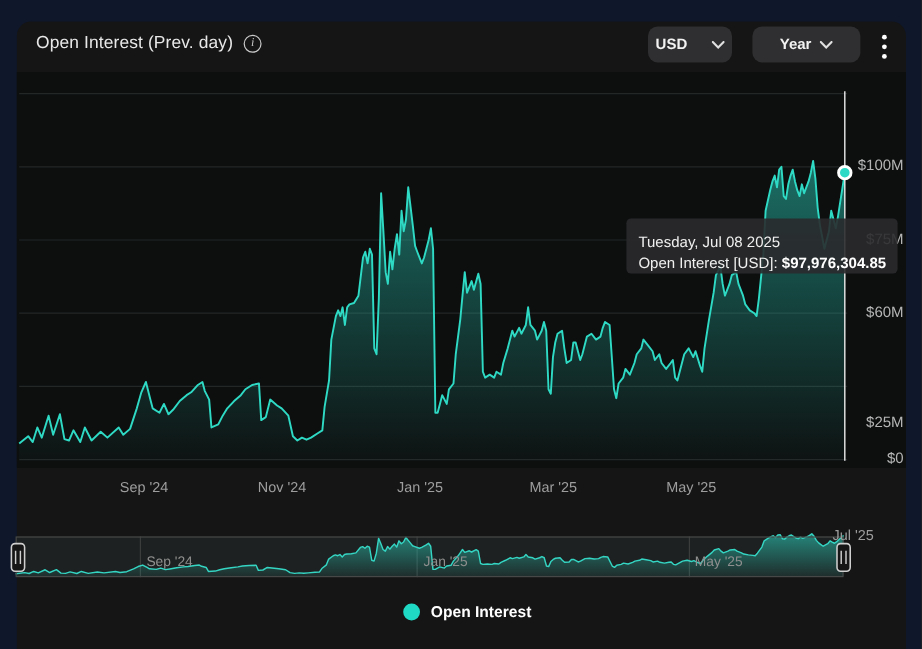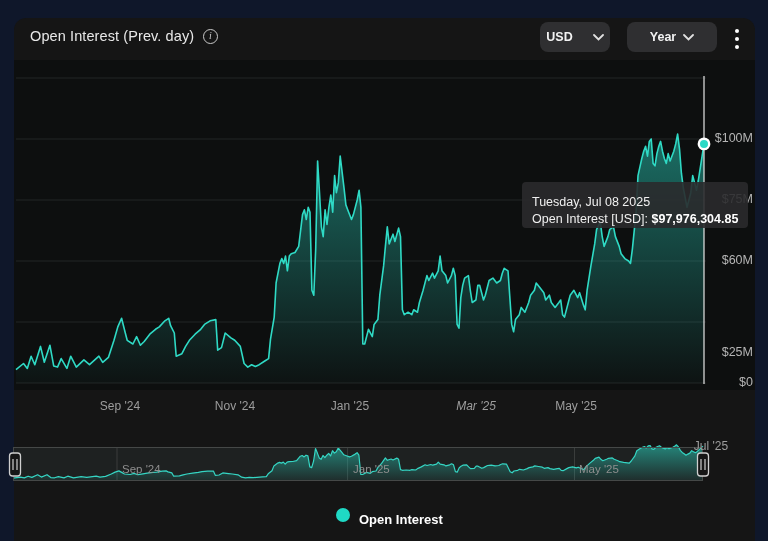--- a/index.html
+++ b/index.html
@@ -30,21 +30,21 @@
         color:#9d9d9d;z-index:3;}
   .navlab{position:absolute;top:463px;font-size:11.5px;color:#8f8f8f;z-index:3;}
   
   #tooltip{position:absolute;left:522px;top:182px;width:226px;height:46px;background:rgba(42,42,44,0.90);
            border-radius:4px;padding:12px 10px;z-index:5;color:#f0f0f0;font-size:12.5px;line-height:17px;
            white-space:nowrap;}
   #tooltip .val{font-weight:bold;color:#ffffff;}
   
   #legend{position:absolute;left:336px;top:502px;display:flex;align-items:center;gap:9px;z-index:3;cursor:pointer;}
   #legend .dot{width:14px;height:14px;border-radius:50%;background:#1fd9c5;}
-  #legend .ltext{font-size:13px;font-weight:bold;color:#ffffff;margin-top:10px;}
+  #legend .ltext{font-size:13px;font-weight:bold;color:#ffffff;}
 </style>
 </head>
 <body>
 
 <div id="stage">
   <div id="card"></div>
 
   <div class="title">Open Interest (Prev. day)</div>
   <div class="info-icon">i</div>
 
@@ -114,21 +114,21 @@
 
   <div class="ylab" style="left:693px;top:375px;">$0</div>
   <div class="ylab" style="left:693px;top:314px;margin-top:31px;">$25M</div>
   <div class="ylab" style="left:693px;top:253px;">$60M</div>
   <div class="ylab" style="left:693px;top:192px;">$75M</div>
   <div class="ylab" style="left:693px;top:131px;text-align:right;">$100M</div>
 
   <div class="xlab" style="left:120px;">Sep '24</div>
   <div class="xlab" style="left:235px;">Nov '24</div>
   <div class="xlab" style="left:350px;">Jan '25</div>
-  <div class="xlab" style="left:476px;font-style:italic;">Mar '25</div>
+  <div class="xlab" style="left:461px;">Mar '25</div>
   <div class="xlab" style="left:576px;">May '25</div>
   <div class="xlab" style="left:711px;margin-top:40px;">Jul '25</div>
 
   <div class="navlab" style="left:122px;">Sep '24</div>
   <div class="navlab" style="left:353px;">Jan '25</div>
   <div class="navlab" style="left:579px;">May '25</div>
 
   <div id="tooltip">
     <div>Tuesday, Jul 08 2025</div>
     <div><span>Open Interest [USD]:</span>&nbsp;<span class="val">$97,976,304.85</span></div>

